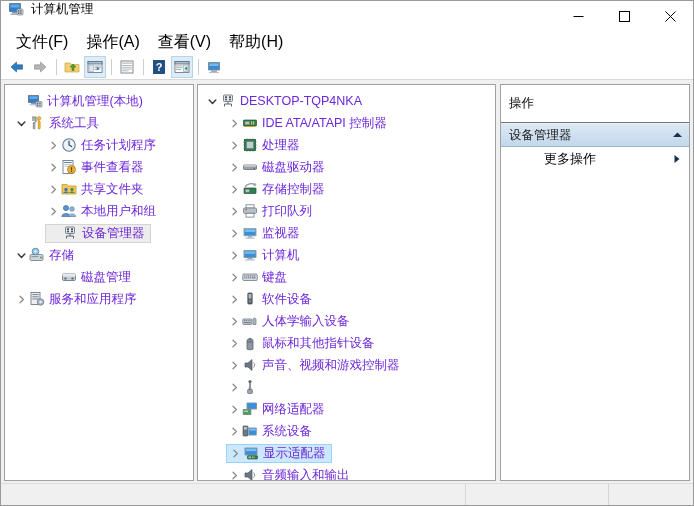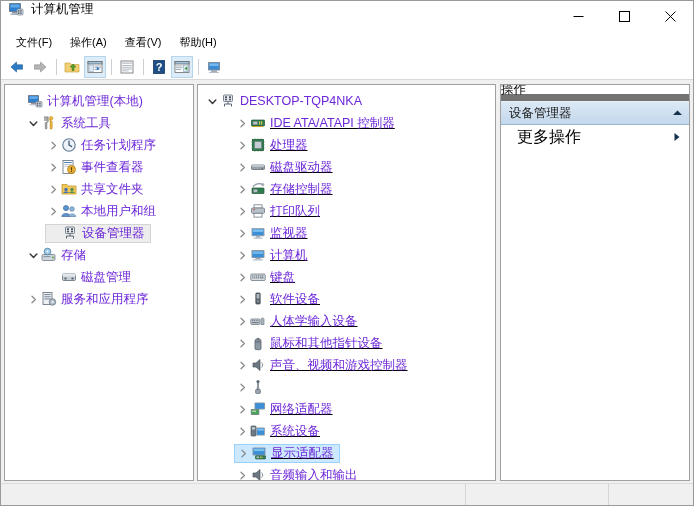--- a/index.html
+++ b/index.html
@@ -47,21 +47,21 @@
 
   
   .menubar {
     height: 23px; min-height: 23px;
     display: flex; align-items: center;
     background: #ffffff;
     padding-left: 6px;
   }
   .menu-item {
     padding: 3px 9px;
-    font-size: 11px; color: #000000;
+    font-size: 16px; color: #000000;
     white-space: nowrap;
   }
 
   
   .toolbar {
     height: 26px; min-height: 26px;
     display: flex; align-items: center;
     background: #ffffff;
     padding-left: 5px;
     border-bottom: 1px solid #d9d9d9;
@@ -136,49 +136,50 @@
     margin-right: 4px;
     position: relative;
   }
   .lbl {
     font-size: 12.5px; color: #6d28d9;
     line-height: 16px;
   }
 
   
   .ind0 { padding-left: 6px; }
-  .ind1 { padding-left: 20px; }
+  .ind1 { padding-left: 8px; }
   .ind2 { padding-left: 40px; }
 
   .mid-ind0 { padding-left: 6px; }
-  .mid-ind1 { padding-left: 36px; text-decoration: underline; }
+  .mid-ind1 { padding-left: 28px; }
 
   
   .act-header {
-    height: 16px;
+    height: 38px;
     display: flex; align-items: center;
+    padding-left: 8px;
     font-size: 12.5px; color: #000;
     background: #ffffff;
-    border-bottom: 7px solid #737373;
+    border-bottom: 1px solid #737373;
   }
   .act-section {
     height: 24px;
     display: flex; align-items: center;
     padding: 0 6px 0 8px;
     background: linear-gradient(to bottom, #dce9f5 0%, #cfe0f0 50%, #c3d8ec 100%);
     border-bottom: 1px solid #9fb8cf;
     border-top: 1px solid #e8f1f9;
     font-size: 12.5px; color: #1a1a1a;
   }
   .act-section .sp { flex: 1 1 auto; }
   .act-item {
     height: 24px;
     display: flex; align-items: center;
-    padding: 0 8px 0 16px;
-    font-size: 16px; color: #000;
+    padding: 0 8px 0 43px;
+    font-size: 13px; color: #000;
   }
   .act-item .sp { flex: 1 1 auto; }
 
   
   .statusbar {
     height: 22px; min-height: 22px;
     display: flex; align-items: stretch;
     background: #f0f0f0;
     border-top: 1px solid #dcdcdc;
   }

